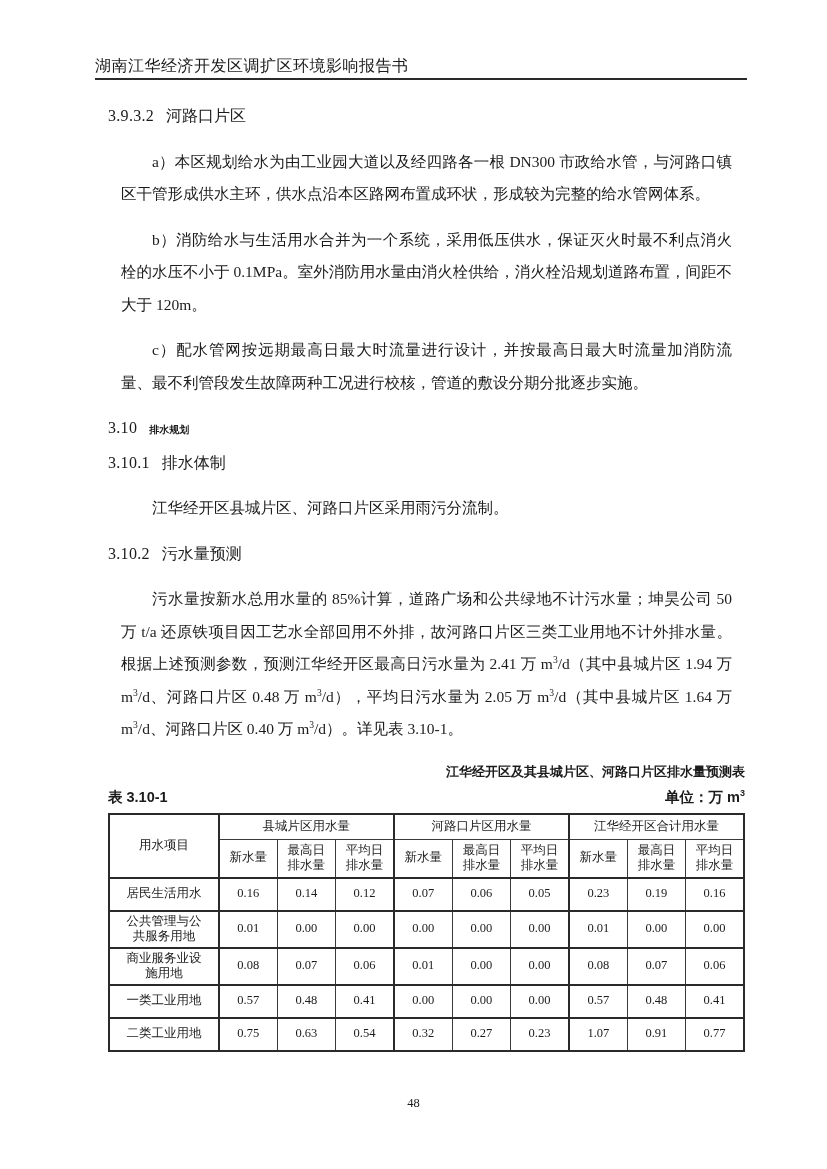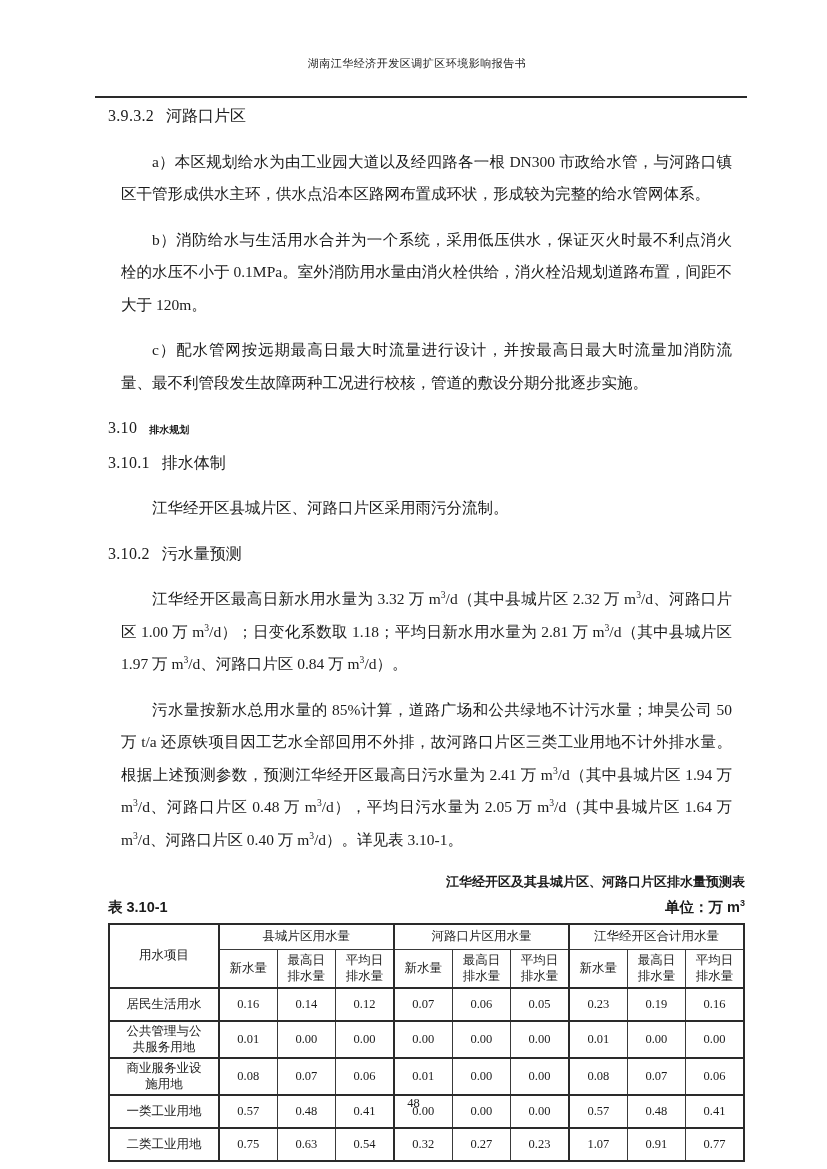--- a/index.html
+++ b/index.html
@@ -11,24 +11,24 @@
     color: #1b1b1b;
     font-family: "Liberation Serif", "DejaVu Serif", serif;
     overflow: hidden;
   }
   
   .running-header {
     position: absolute;
     top: 56px;
     left: 95px;
     width: 652px;
-    text-align: center;
-    font-size: 11px;
+    text-align: left;
+    font-size: 16px;
     letter-spacing: 0.5px;
-    padding-bottom: 25px;
+    padding-bottom: 1px;
     padding-right: 8px;
     box-sizing: border-box;
     border-bottom: 2px solid #2a2a2a;
   }
   
   .content {
     position: absolute;
     top: 100px;
     left: 108px;
     width: 637px;
@@ -119,21 +119,20 @@
     <p class="body-para">c）配水管网按远期最高日最大时流量进行设计，并按最高日最大时流量加消防流量、最不利管段发生故障两种工况进行校核，管道的敷设分期分批逐步实施。</p>
 
     <h3 class="heading heading-bold"><span class="h-num">3.10</span><span class="h-title">排水规划</span></h3>
 
     <h4 class="heading"><span class="h-num">3.10.1</span><span class="h-title">排水体制</span></h4>
 
     <p class="body-para">江华经开区县城片区、河路口片区采用雨污分流制。</p>
 
     <h4 class="heading"><span class="h-num">3.10.2</span><span class="h-title">污水量预测</span></h4>
 
-    <p class="body-para">江华经开区最高日新水用水量为 3.32 万 m<sup>3</sup>/d（其中县城片区 2.32 万 m<sup>3</sup>/d、河路口片区 1.00 万 m<sup>3</sup>/d）；日变化系数取 1.18；平均日新水用水量为 2.81 万 m<sup>3</sup>/d（其中县城片区 1.97 万 m<sup>3</sup>/d、河路口片区 0.84 万 m<sup>3</sup>/d）。</p>
     <p class="body-para">污水量按新水总用水量的 85%计算，道路广场和公共绿地不计污水量；坤昊公司 50 万 t/a 还原铁项目因工艺水全部回用不外排，故河路口片区三类工业用地不计外排水量。根据上述预测参数，预测江华经开区最高日污水量为 2.41 万 m<sup>3</sup>/d（其中县城片区 1.94 万 m<sup>3</sup>/d、河路口片区 0.48 万 m<sup>3</sup>/d），平均日污水量为 2.05 万 m<sup>3</sup>/d（其中县城片区 1.64 万 m<sup>3</sup>/d、河路口片区 0.40 万 m<sup>3</sup>/d）。详见表 3.10-1。</p>
 
     <div class="table-title">江华经开区及其县城片区、河路口片区排水量预测表</div>
 
     <div class="table-caption-row">
       <span>表 3.10-1</span>
       <span>单位：万 m<sup>3</sup></span>
     </div>
 
     <table class="data-table">

